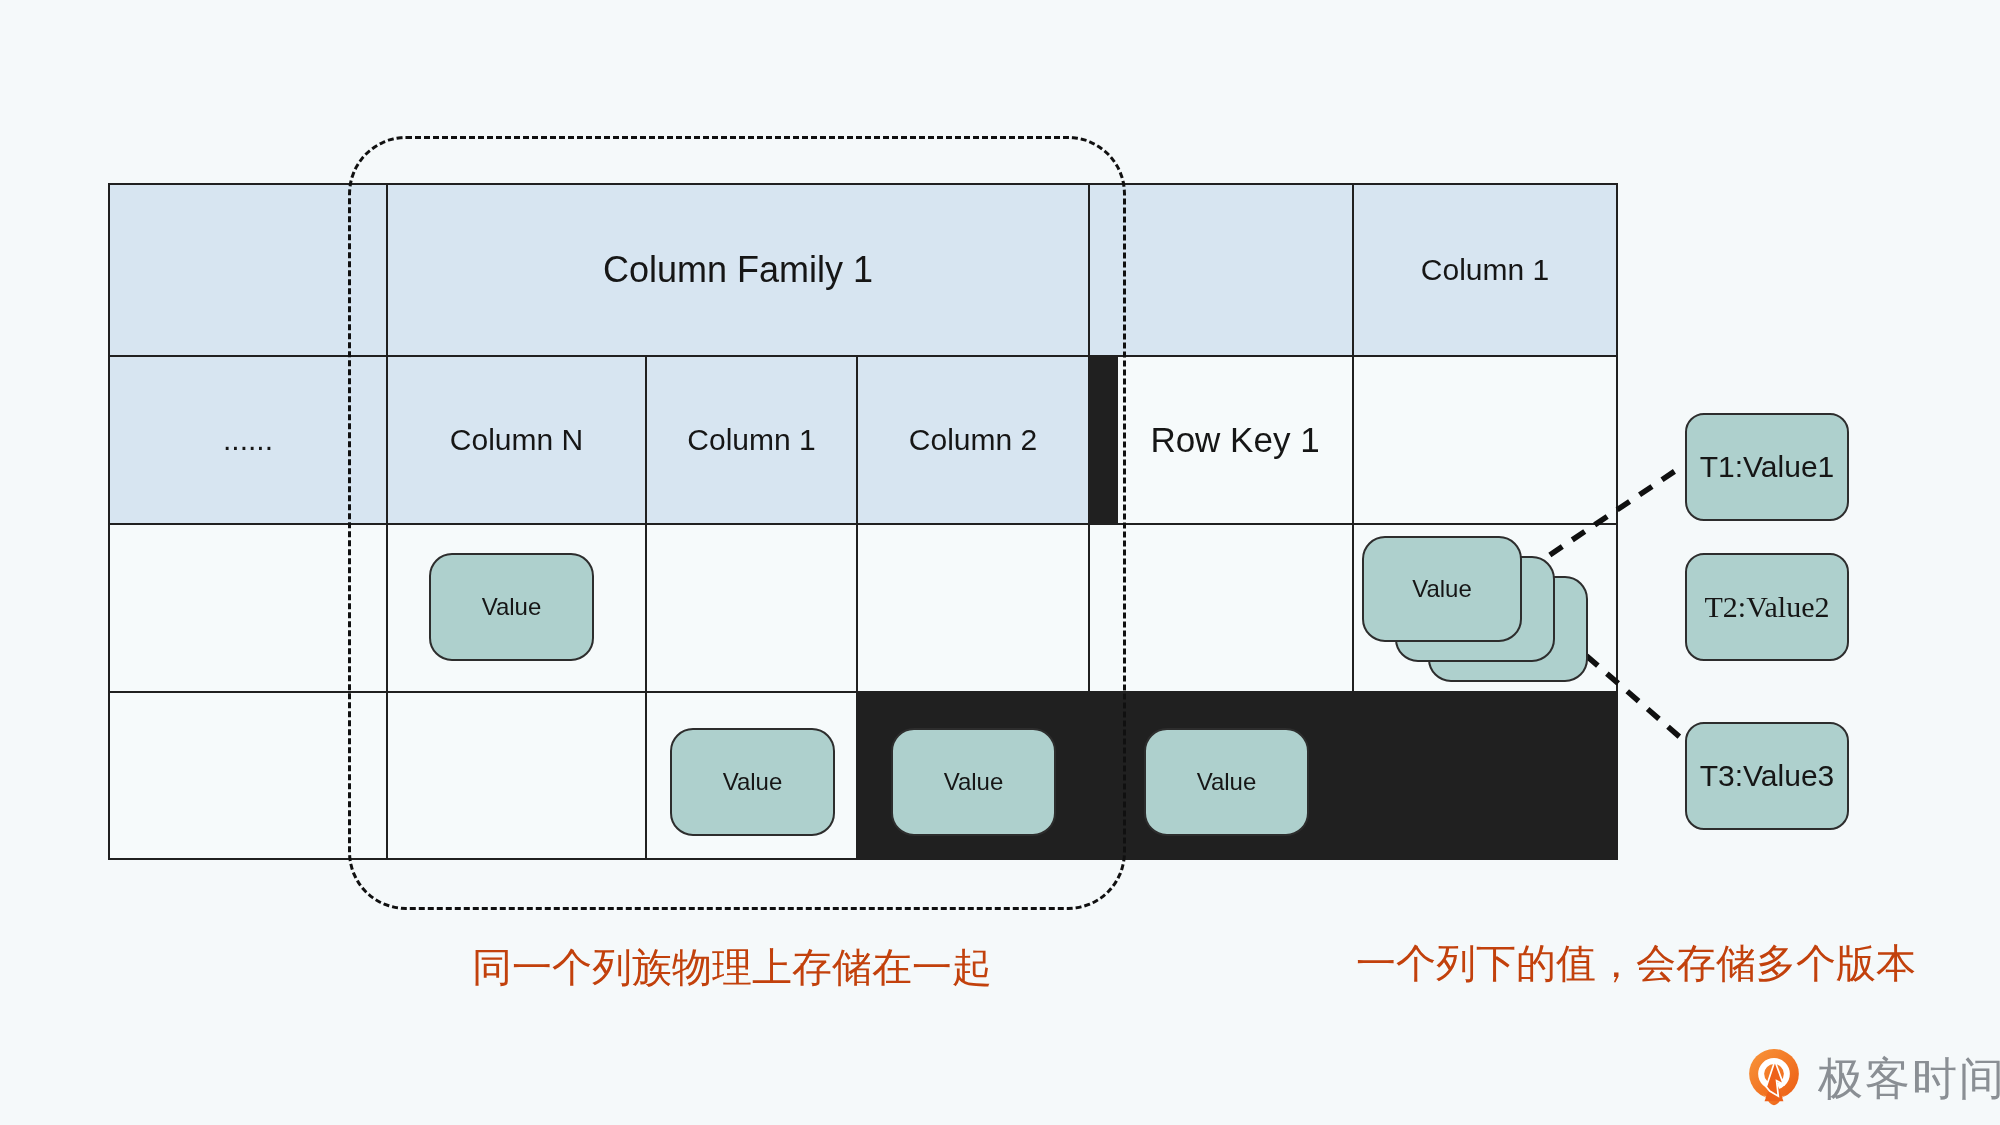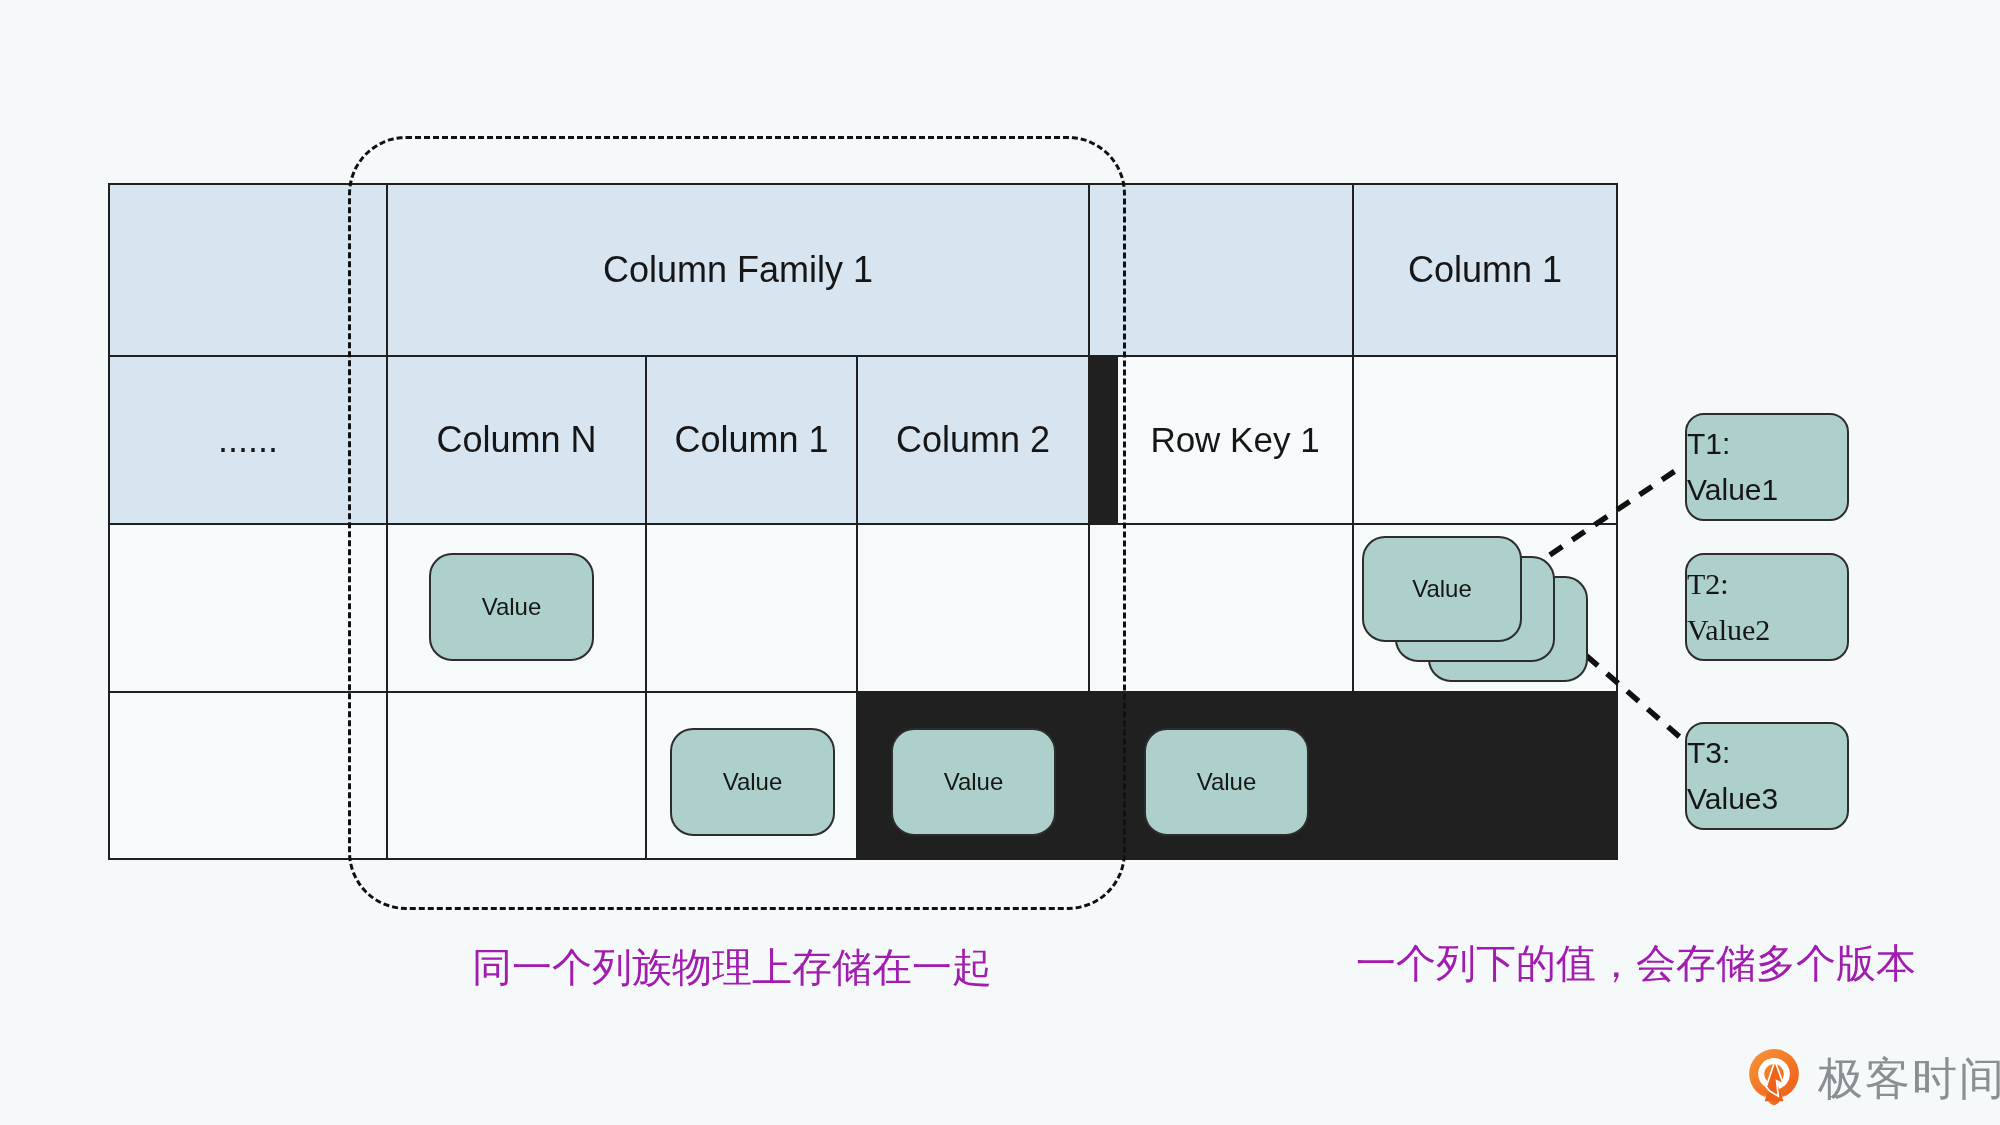--- a/index.html
+++ b/index.html
@@ -22,50 +22,50 @@
   .hbase-grid{
     position:absolute;left:108px;top:183px;
     display:grid;
     grid-template-columns:276px 257px 209px 230px 262px 262px;
     grid-template-rows:170px 166px 166px 165px;
     gap:2px;padding:2px;background:var(--line);
   }
   .cell{display:flex;align-items:center;justify-content:center;background:var(--cell-fill);}
   .cell.head{background:var(--header-fill);}
   .fam-label{font-size:36px;}
-  .col-label{font-size:36px;text-align:center;}
+  .col-label{font-size:30px;text-align:center;}
   .rowkey-label{font-size:35px;margin-left:28px;}
   .span3{grid-column:span 3;}
   .span2{grid-column:span 2;}
 
   
   .family-outline{
     position:absolute;left:348px;top:136px;width:772px;height:768px;
     border:3.5px dashed #101010;border-radius:58px;background:transparent;
   }
 
   
   .vbox{
     position:absolute;width:161px;height:104px;
     background:var(--value-fill);border:2px solid var(--box-border);border-radius:23px;
     display:flex;align-items:center;justify-content:center;font-size:24px;
   }
   .vbox.card{width:156px;height:102px;}
   .tbox{
     position:absolute;left:1685px;width:160px;height:104px;
     background:var(--value-fill);border:2px solid var(--box-border);border-radius:19px;
-    display:flex;flex-direction:column;align-items:flex-start;justify-content:center;
+    display:flex;flex-direction:row;align-items:center;justify-content:center;
     font-size:30px;line-height:1.55;
   }
 
   
   .overlay{position:absolute;left:0;top:0;pointer-events:none;}
 
   
-  .caption{position:absolute;font-size:40px;white-space:nowrap;text-align:center;color:#a21caf;}
+  .caption{position:absolute;font-size:40px;white-space:nowrap;text-align:center;color:#c2410c;}
   .caption.left{left:332px;top:940px;width:800px;}
   .caption.right{left:1236px;top:936px;width:800px;}
 
   
   .logo{position:absolute;left:1744px;top:1048px;display:flex;align-items:center;gap:14px;}
   .logo-text{font-size:45px;font-weight:500;color:var(--logo-text);letter-spacing:2px;}
 </style>
 </head>
 <body>
 

